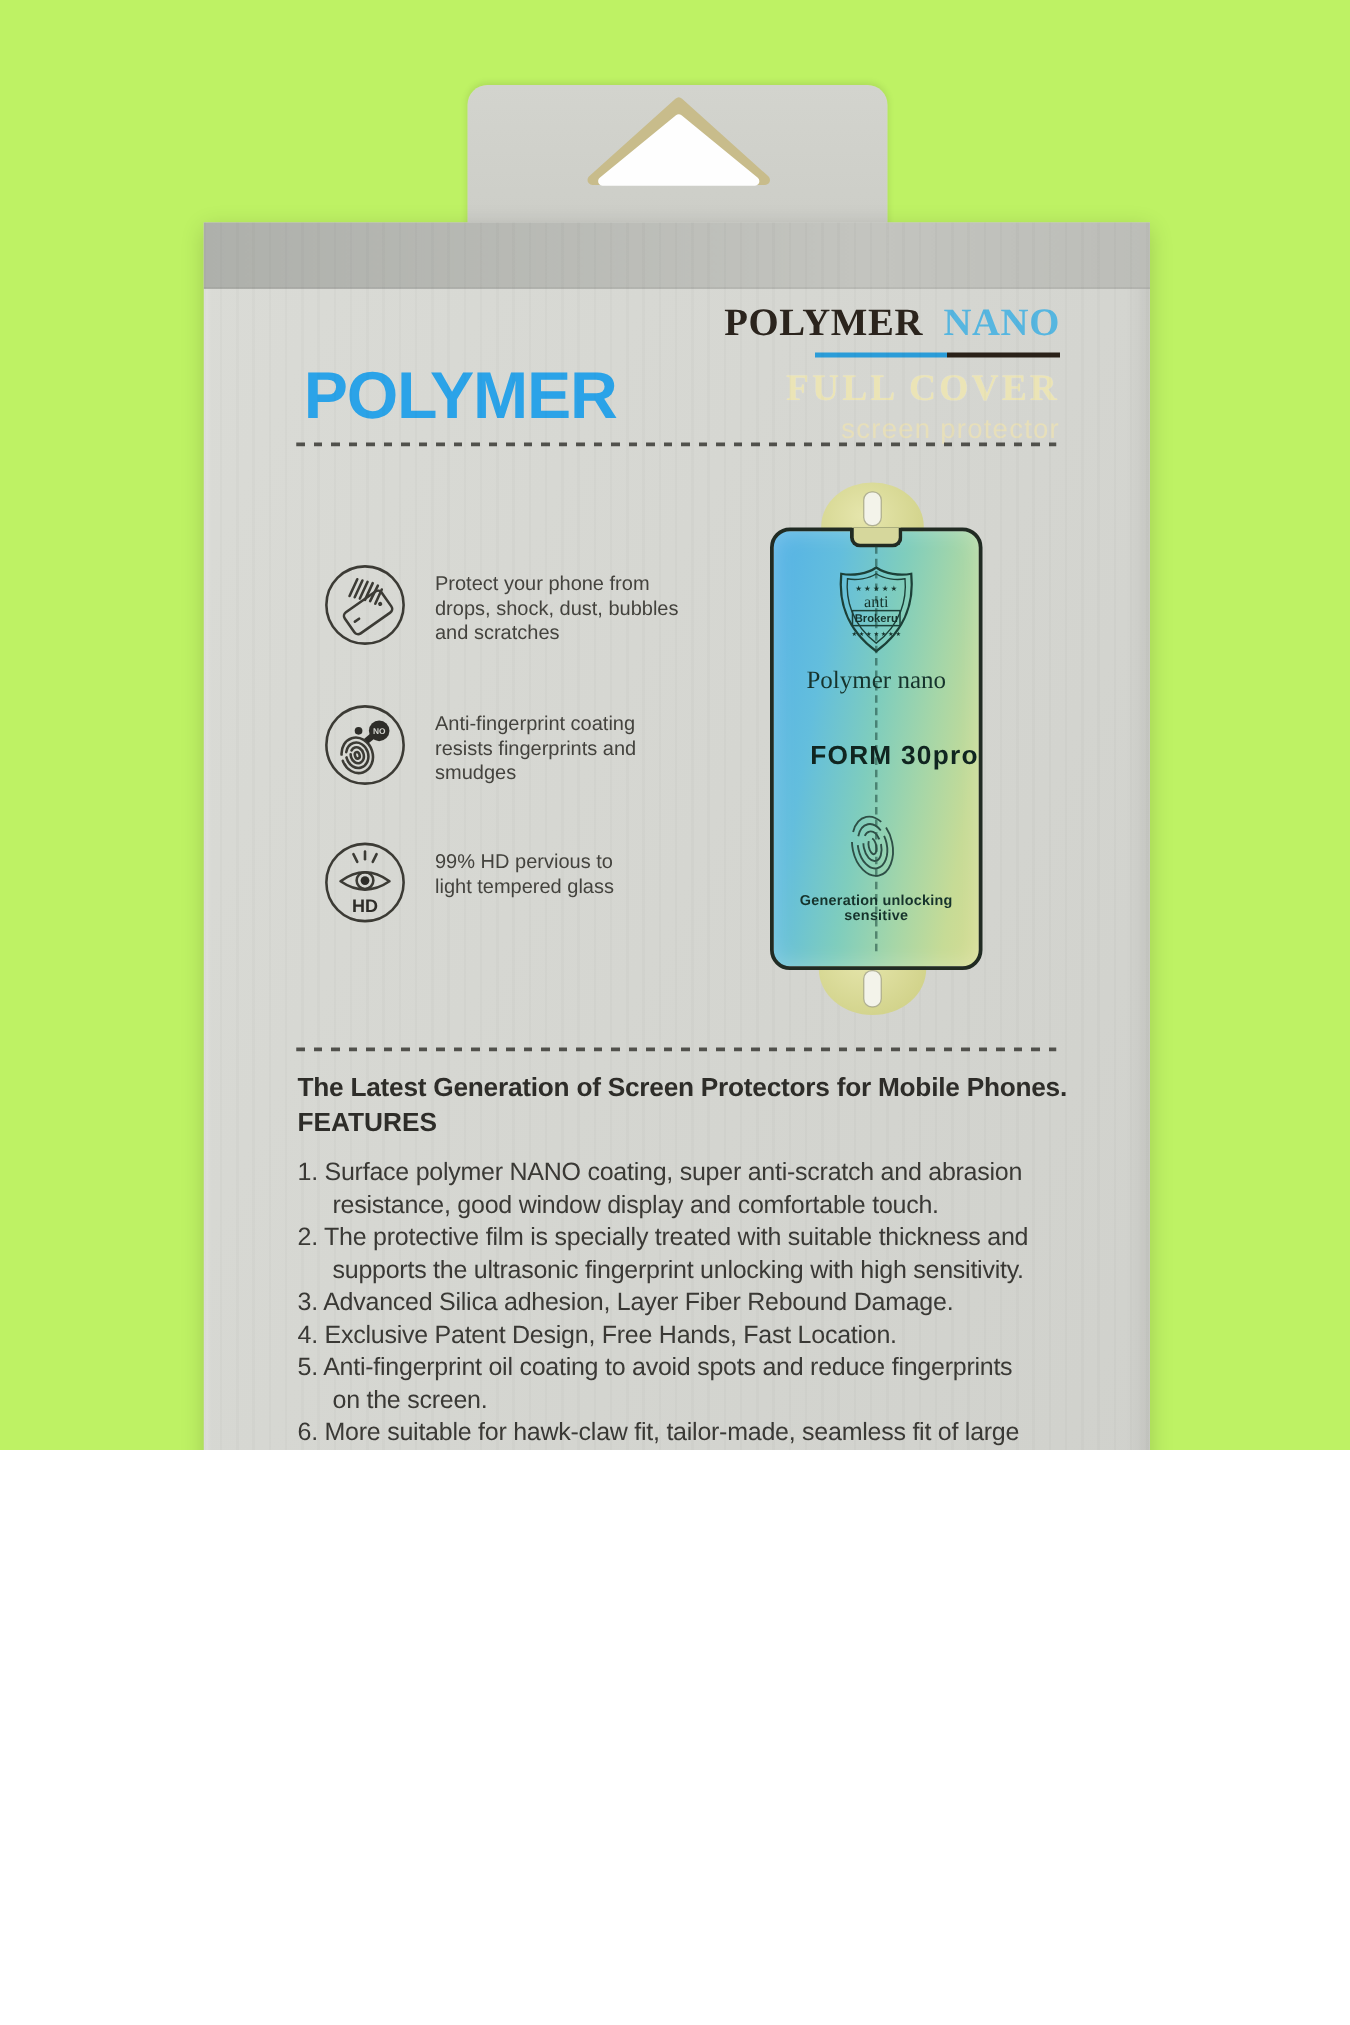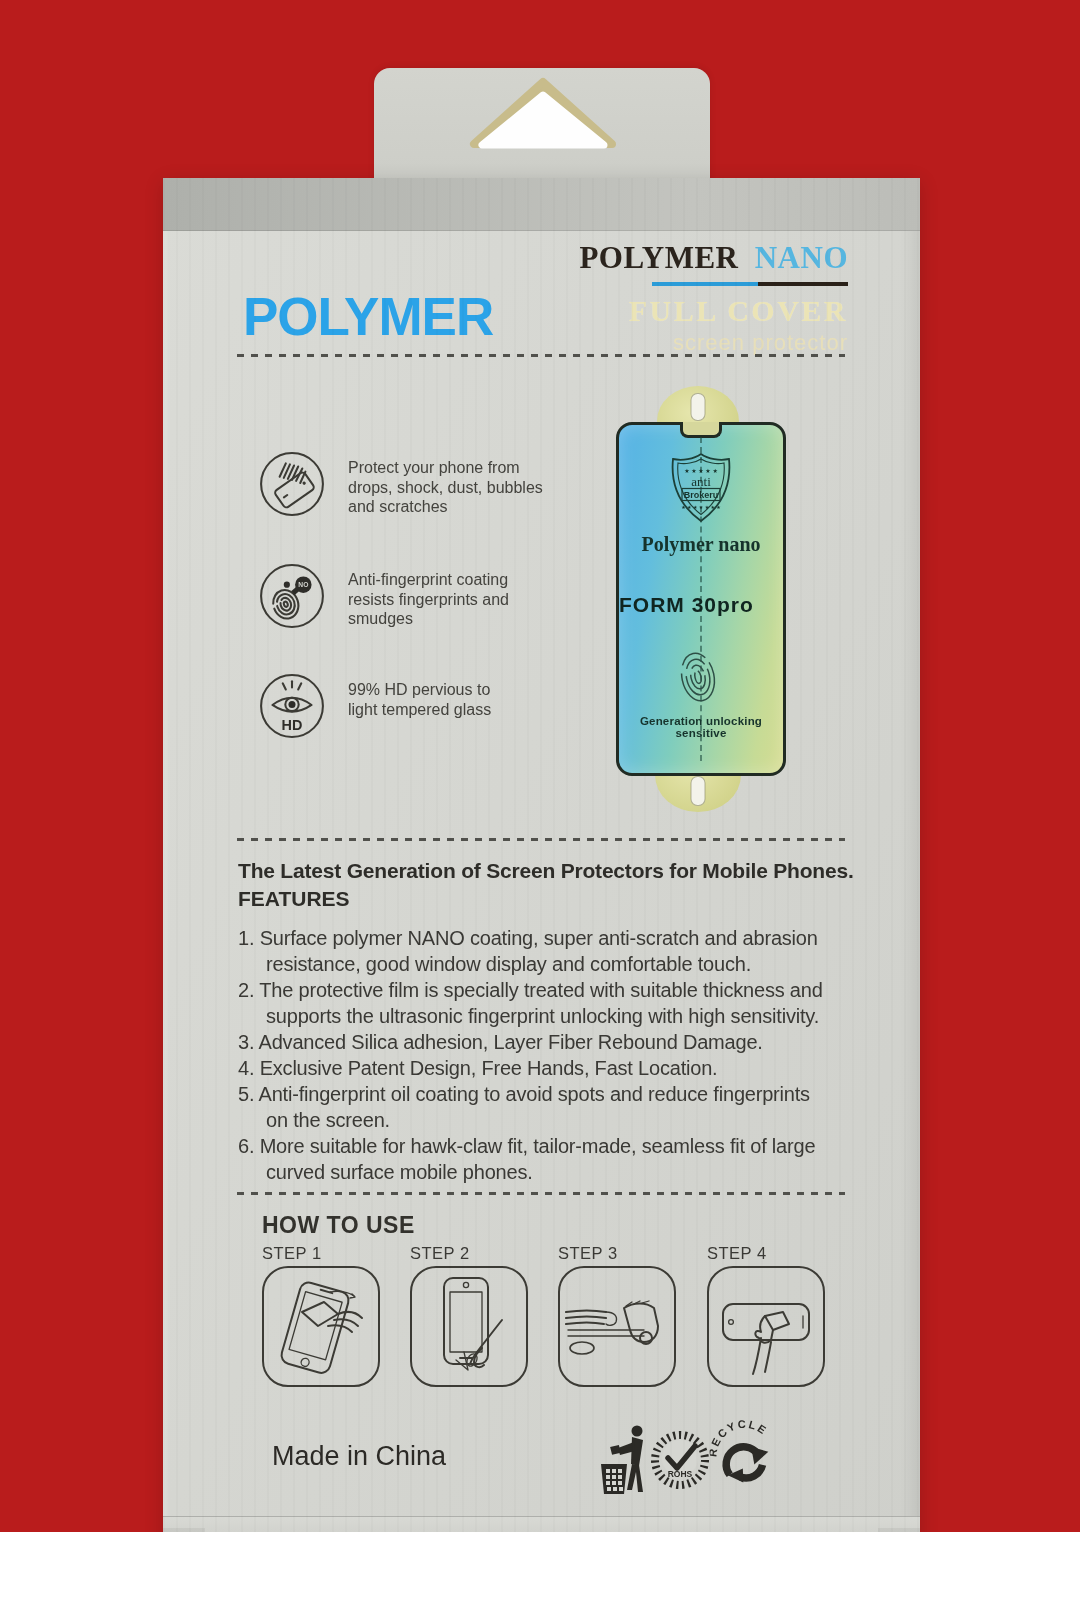--- a/index.html
+++ b/index.html
@@ -1,16 +1,16 @@
 <!DOCTYPE html>
 <html><head>
 <meta charset="utf-8">
 <style>
   html,body{margin:0;padding:0;background:#ffffff;}
-  .stage{position:relative;width:1080px;height:1532px;background:#b91c1c;overflow:hidden;
+  .stage{position:relative;width:1080px;height:1160px;background:#bef264;overflow:hidden;
          font-family:"Liberation Sans",sans-serif;}
   
   .hang-tab{position:absolute;left:374px;top:68px;width:336px;height:120px;
             background:linear-gradient(180deg,#d3d4ce,#cccdc7);border-radius:16px 16px 0 0;
             box-shadow:0 -1px 6px rgba(0,0,0,.10);z-index:0;}
   
   .box{position:absolute;left:163px;top:178px;width:757px;height:1370px;z-index:1;
        background:linear-gradient(115deg,#dadbd6 0%,#d5d6d1 45%,#cfd0cb 100%);
        box-shadow:0 4px 18px rgba(0,0,0,.16), inset -8px 0 14px rgba(0,0,0,.07), inset 2px 0 6px rgba(255,255,255,.35);}
   .box .texture{position:absolute;inset:0;pointer-events:none;
@@ -55,22 +55,22 @@
   .film{position:absolute;left:453px;top:244px;width:164px;height:348px;z-index:2;
        border:3px solid #212b23;border-radius:16px;
        background:linear-gradient(100deg,#55b2e6 0%,#63bedd 25%,#7fcdbd 48%,#a5d6a8 68%,#c6db96 86%,#d6dc91 100%);
        box-shadow:inset 0 0 18px rgba(255,255,255,.25);}
   .film .notch{position:absolute;left:61px;top:-3px;width:36px;height:13px;background:#d6d79c;
        border:3px solid #212b23;border-top:none;border-radius:0 0 8px 8px;}
   .film .cdash{position:absolute;left:calc(50% - 1px);top:12px;bottom:12px;
        border-left:2px dashed rgba(25,70,58,.55);}
   .film .shield{position:absolute;left:47px;top:26px;}
   .film .fname{position:absolute;left:0;top:108px;width:100%;text-align:center;
-       font-family:"Liberation Serif",serif;font-size:20px;font-weight:bold;color:#16332c;}
-  .film .fmodel{position:absolute;left:0;top:168px;width:100%;text-align:left;
+       font-family:"Liberation Serif",serif;font-size:20px;font-weight:normal;color:#16332c;}
+  .film .fmodel{position:absolute;left:0;top:168px;width:100%;text-align:right;
        font-size:21px;font-weight:bold;letter-spacing:1px;color:#102520;}
   .film .fprint{position:absolute;left:56px;top:220px;}
   .film .fcap{position:absolute;left:0;bottom:34px;width:100%;text-align:center;
        font-size:11.5px;font-weight:bold;letter-spacing:.2px;color:#16332c;}
   
   .features{position:absolute;left:75px;top:680px;width:660px;color:#2e2d29;}
   .features .h{font-size:21px;font-weight:bold;line-height:25px;letter-spacing:-.2px;}
   .features .lbl{font-size:21px;font-weight:bold;line-height:25px;margin:3px 0 14px;}
   .feat-item{font-size:20px;line-height:26px;letter-spacing:-.2px;color:#3a3935;
        white-space:pre-line;padding-left:28px;text-indent:-28px;}

